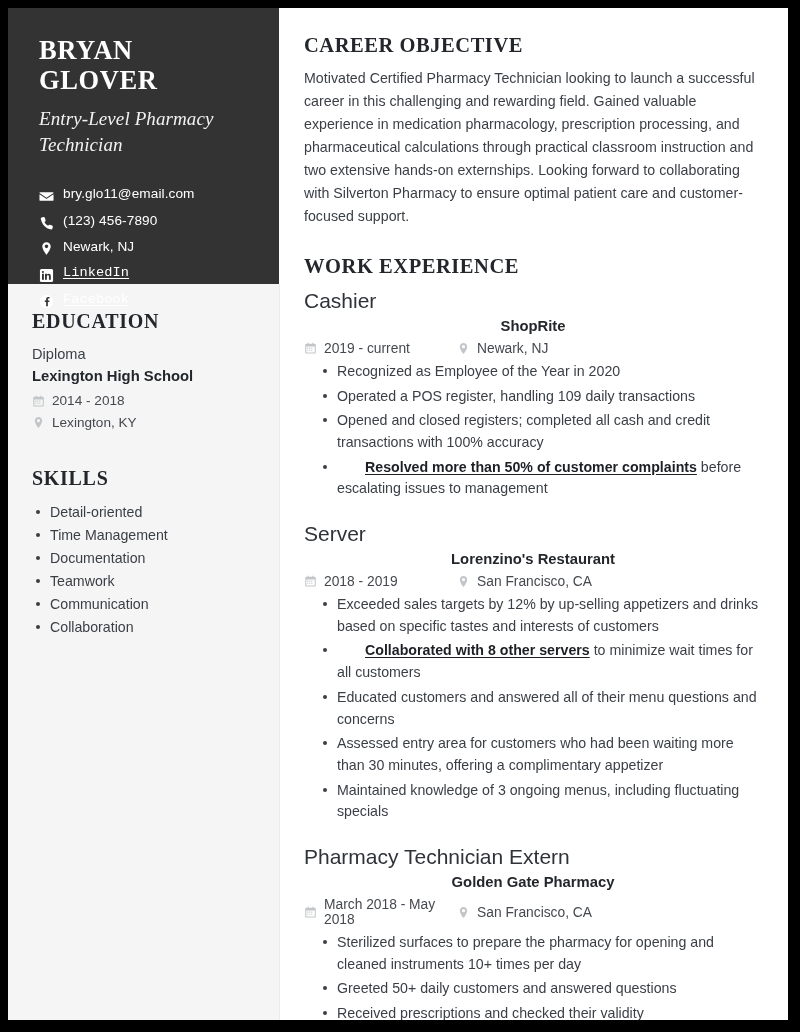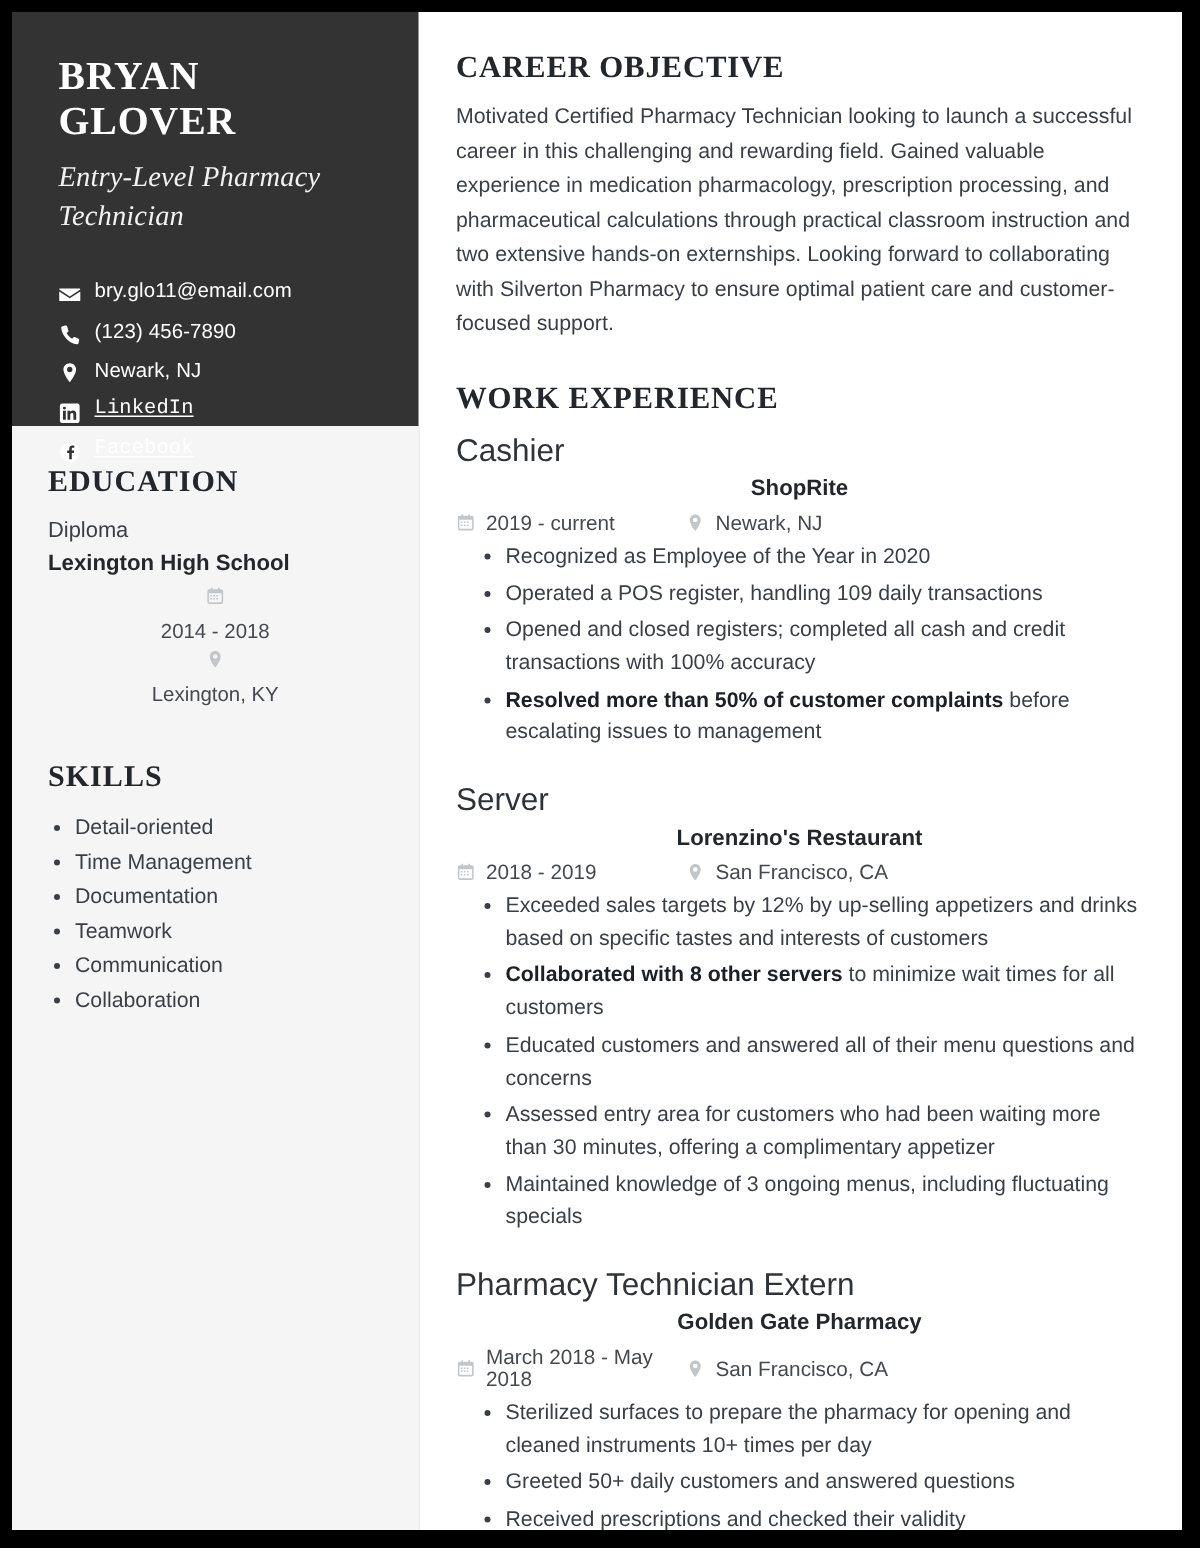--- a/index.html
+++ b/index.html
@@ -119,21 +119,20 @@
     margin-bottom: 4px;
   }
   .meta-row {
     display: flex;
     align-items: center;
     gap: 7px;
     font-size: 13.6px;
     color: #45494f;
     line-height: 1.5;
     margin-bottom: 1px;
-    flex-direction: column;
   }
   .meta-row .ico {
     width: 13px; height: 13px; flex: 0 0 13px;
     display: flex; align-items: center; justify-content: center;
   }
   .meta-row .ico svg { display: block; }
 
   .skills-block { margin-top: 34px; }
 
   .skills-list {
@@ -234,21 +233,23 @@
     position: absolute;
     left: 19px;
     top: 8px;
     width: 4px; height: 4px;
     border-radius: 50%;
     background: #3a3f45;
   }
   .bullets li .hl {
     font-weight: 700;
     color: #1c1f24;
+    text-decoration: underline;
     text-underline-offset: 2px;
+    margin-left: 28px;
   }
 
   .divider {
     position: absolute;
     left: 271px;
     top: 276px;
     width: 1px;
     height: 736px;
     background: #ebebeb;
   }

